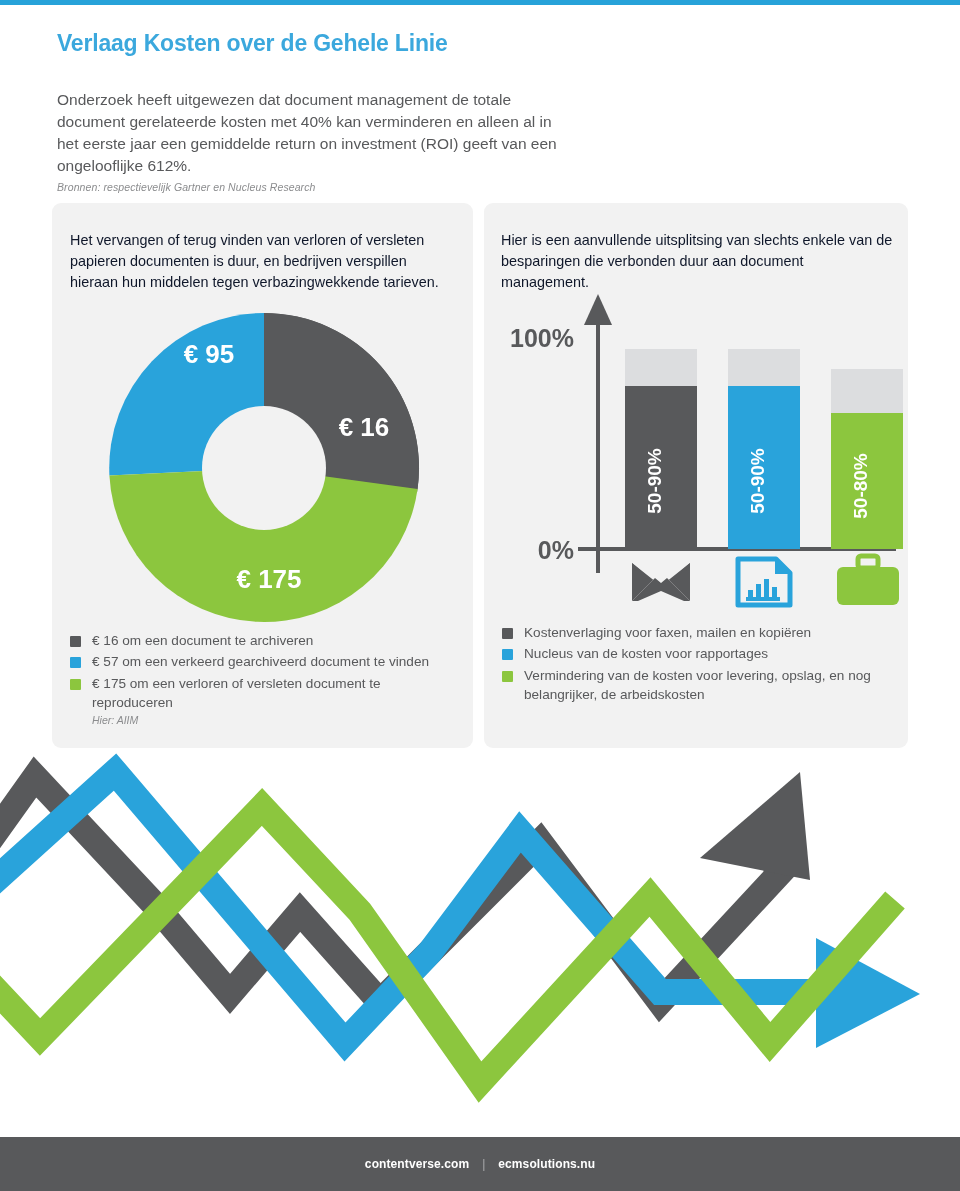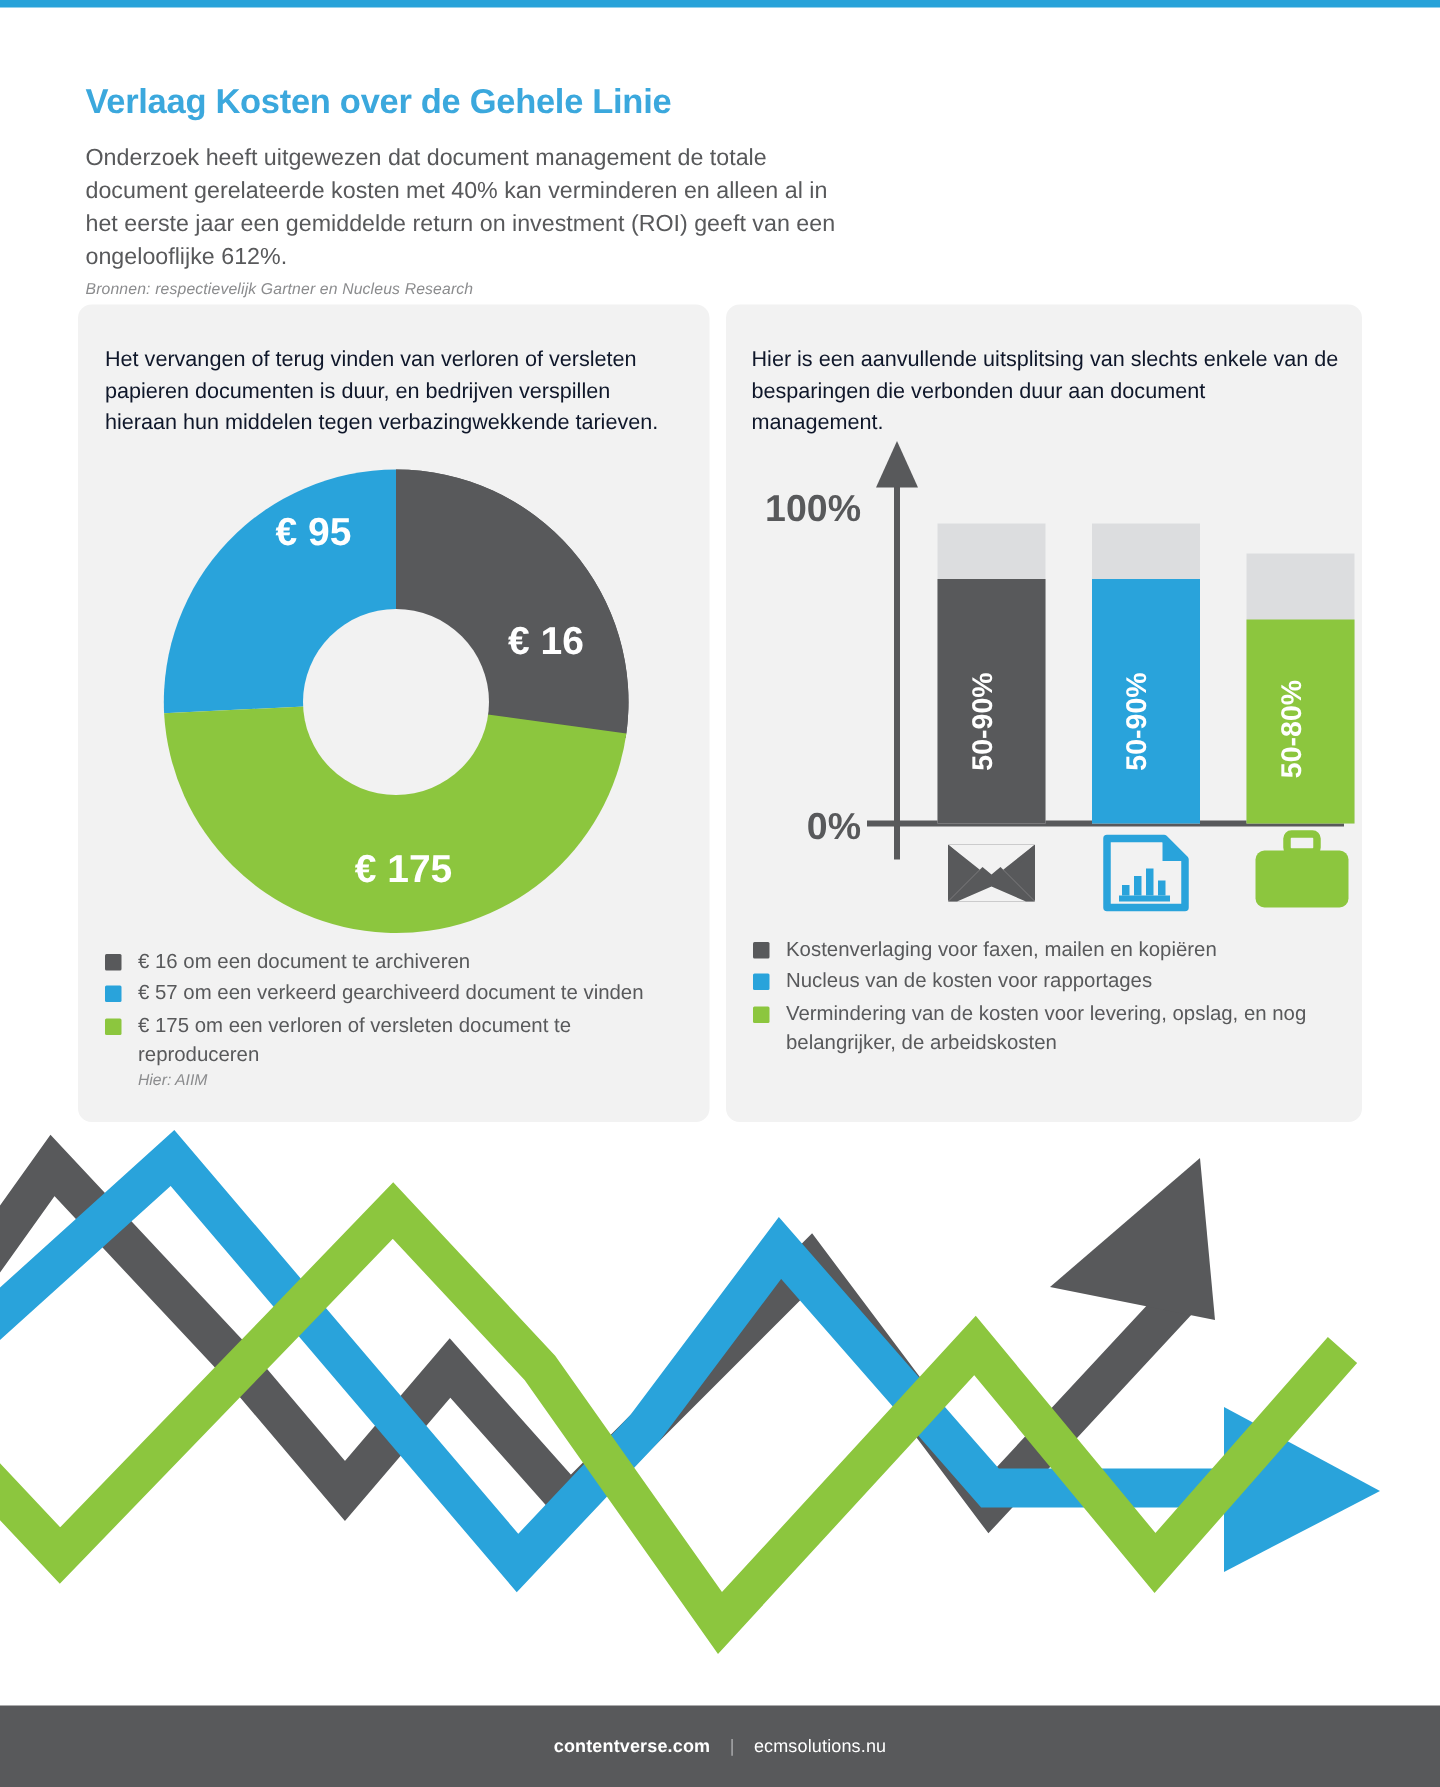--- a/index.html
+++ b/index.html
@@ -14,24 +14,24 @@
   
   .top-rule {
     position: absolute; left: 0; top: 0; width: 960px; height: 5px;
     background: #27a2d9;
   }
 
   
   .header { position: absolute; left: 57px; top: 30px; width: 520px; }
   .title {
     font-size: 23px; font-weight: bold; color: #3ba8dd;
-    letter-spacing: -0.2px; line-height: 1.2; margin-top: 24px;
+    letter-spacing: -0.2px; line-height: 1.2;
   }
   .lede {
-    margin-top: 13px; font-size: 15.5px; color: #58595b;
+    margin-top: 31px; font-size: 15.5px; color: #58595b;
     line-height: 1.42; font-weight: 400;
   }
   .sources {
     margin-top: 4px; font-size: 10.5px; color: #8b8c8e;
     font-style: italic; letter-spacing: 0.1px;
   }
 
   
   .card {
     position: absolute; background: #f2f2f2; border-radius: 9px;
@@ -81,21 +81,21 @@
   .zig { position: absolute; left: 0; top: 752px; width: 960px; height: 385px; }
 
   
   .footer {
     position: absolute; left: 0; top: 1137px; width: 960px; height: 54px;
     background: #58595b; display: flex; align-items: center; justify-content: center;
   }
   .footer-inner { display: flex; align-items: center; color: #ffffff; font-size: 12px; }
   .footer-a { font-weight: bold; letter-spacing: 0.1px; }
   .footer-sep { color: #a9aaac; margin: 0 13px; font-weight: 400; }
-  .footer-b { font-weight: 400; letter-spacing: 0.1px; }
+  .footer-b { font-weight: 700; letter-spacing: 0.1px; }
 </style>
 </head>
 <body>
 
 <div class="page">
 
   <div class="top-rule"></div>
 
   <div class="header">
     <div class="title">Verlaag Kosten over de Gehele Linie</div>

